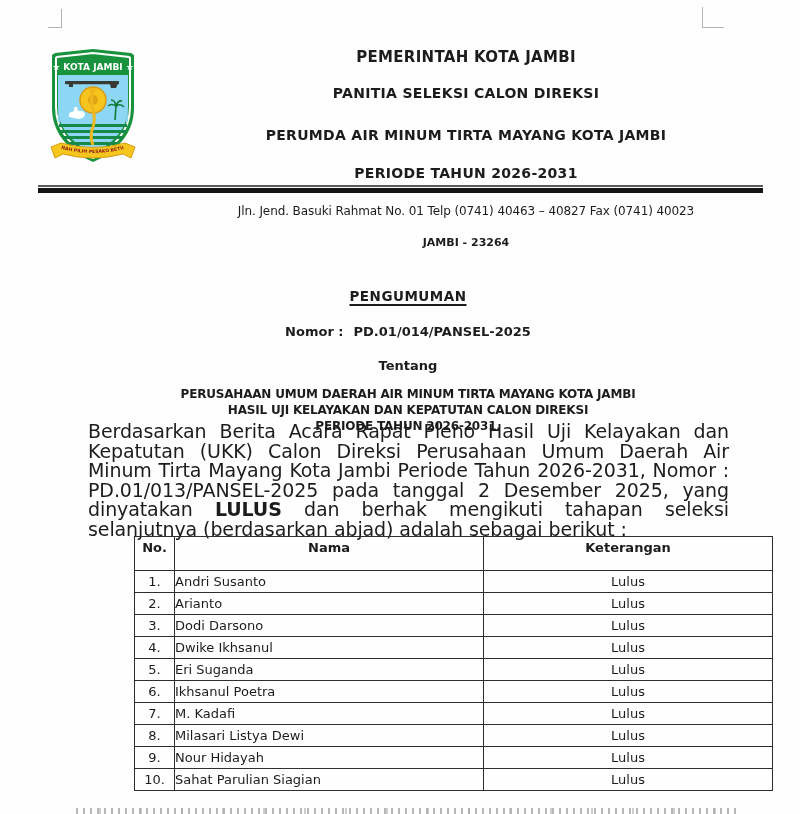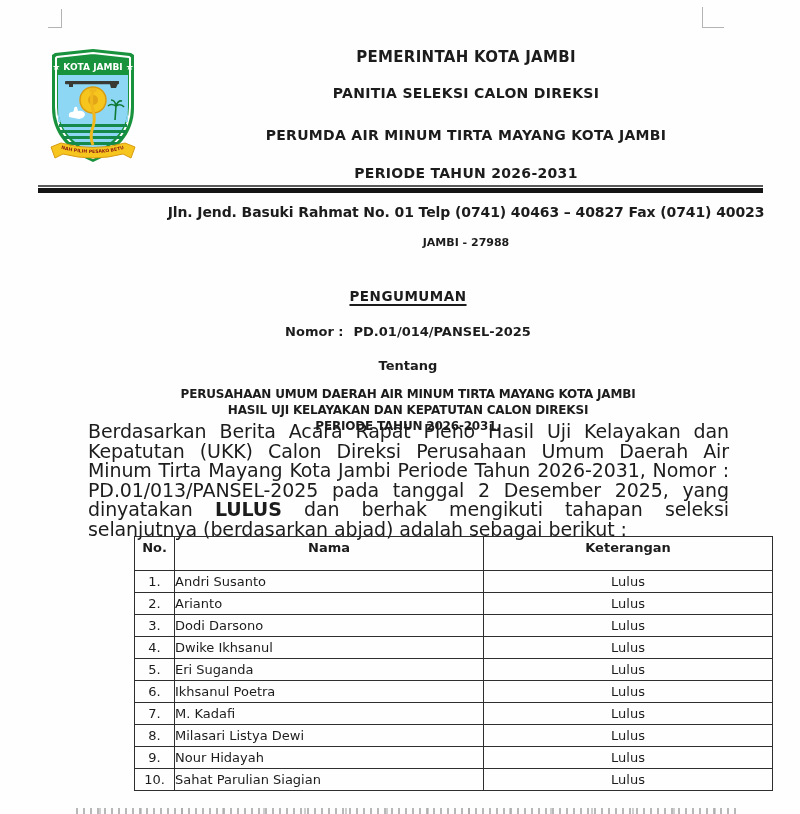--- a/index.html
+++ b/index.html
@@ -20,21 +20,21 @@
     letter-spacing:.3px;white-space:nowrap;}
   .hl1{top:40px;font-size:15px;margin-top:8px;}
   .hl2{top:85px;font-size:14px;}
   .hl3{top:127px;font-size:14px;}
   .hl4{top:165px;font-size:14px;}
   
   .divider{position:absolute;left:38px;top:185px;width:725px;}
   .divider .thin{height:1.5px;background:#5a5a5a;margin-bottom:1.5px;}
   .divider .thick{height:4.5px;background:#141414;}
   .addr{position:absolute;left:140px;top:204px;width:652px;text-align:center;
-    font-size:14px;font-weight:bold;letter-spacing:-0.1px;white-space:nowrap;}
+    font-size:12px;font-weight:normal;letter-spacing:-0.1px;white-space:nowrap;}
   .city{position:absolute;left:140px;top:236px;width:652px;text-align:center;
     font-size:11px;font-weight:bold;}
   
   .col{position:absolute;left:88px;width:640px;text-align:center;}
   .pengumuman{top:288px;font-size:13.5px;font-weight:bold;letter-spacing:.5px;}
   .pengumuman span{text-decoration:underline;text-underline-offset:3px;text-decoration-thickness:1.5px;}
   .nomor{top:324px;font-size:13px;font-weight:600;}
   .nomor .lbl{margin-right:10px;}
   .tentang{top:358px;font-size:13px;font-weight:bold;}
   .subject{top:386px;font-size:12px;font-weight:bold;line-height:16px;letter-spacing:-0.2px;}
@@ -126,21 +126,21 @@
     <div class="head-line hl3">PERUMDA AIR MINUM TIRTA MAYANG KOTA JAMBI</div>
     <div class="head-line hl4">PERIODE TAHUN 2026-2031</div>
   </div>
 
   <div class="divider">
     <div class="thin"></div>
     <div class="thick"></div>
   </div>
 
   <div class="addr">Jln. Jend. Basuki Rahmat No. 01 Telp (0741) 40463 – 40827 Fax (0741) 40023</div>
-  <div class="city">JAMBI - 27988</div>
+  <div class="city">JAMBI - 23264</div>
 
   <div class="col pengumuman">
     <span>PENGUMUMAN</span>
   </div>
 
   <div class="col nomor">
     <span class="lbl">Nomor :</span><span>PD.01/014/PANSEL-2025</span>
   </div>
 
   <div class="col tentang">Tentang</div>

